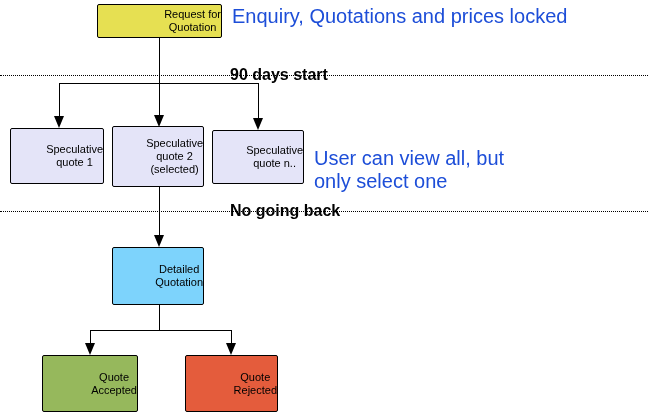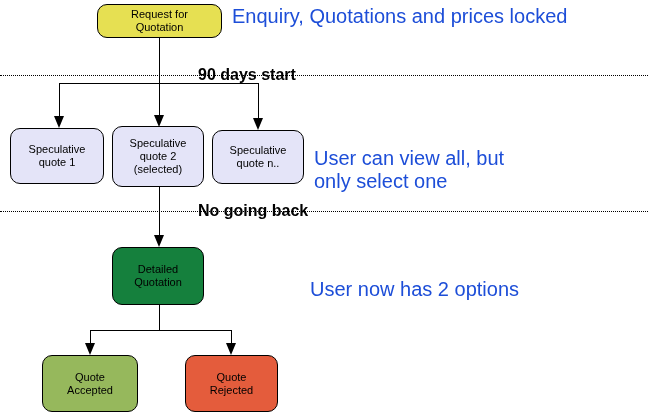--- a/index.html
+++ b/index.html
@@ -3,50 +3,51 @@
 <meta charset="utf-8">
 <style>
   html,body { margin:0; padding:0; background:#fff; }
   .canvas {
     position:relative; width:648px; height:416px; background:#fff;
     font-family:"Liberation Sans", sans-serif; overflow:hidden;
   }
   
   .node {
     position:absolute; box-sizing:border-box;
-    border:1.5px solid #000; border-radius:10px;
-    display:flex; align-items:center; justify-content:center;
+    border:1.5px solid #000; border-radius:2px;
+    display:flex; align-items:center; justify-content:flex-end;
     text-align:center;
   }
   .node-label {
     font-size:11px; line-height:13px; color:#000; white-space:pre-line;
   }
   .node-request   { left:97px;  top:4px;   width:125px; height:34px; background:#E6E052; }
   .node-spec1     { left:10px;  top:128px; width:94px;  height:56px; background:#E4E4F8; }
   .node-spec2     { left:112px; top:126px; width:92px;  height:61px; background:#E4E4F8; }
   .node-specn     { left:212px; top:130px; width:92px;  height:54px; background:#E4E4F8; }
-  .node-detailed  { left:112px; top:247px; width:92px;  height:58px; background:#15803d; }
+  .node-detailed  { left:112px; top:247px; width:92px;  height:58px; background:#7dd3fc; }
   .node-accepted  { left:42px;  top:355px; width:96px;  height:57px; background:#96B85C; }
   .node-rejected  { left:185px; top:355px; width:93px;  height:57px; background:#E45C3C; }
   
   .vline { position:absolute; width:1px; background:#000; }
   .hline { position:absolute; height:1px; background:#000; }
   .arrowhead {
     position:absolute; width:0; height:0;
     border-left:5px solid transparent; border-right:5px solid transparent;
     border-top:12px solid #000;
   }
   
   .dotted {
     position:absolute; left:0; width:648px; height:0;
     border-top:1px dotted #000;
   }
   .phase-label {
     position:absolute; font-size:16px; font-weight:bold; color:#000;
     white-space:nowrap;
+    margin-left:32px;
   }
   
   .annotation {
     position:absolute; font-size:20px; color:#1d4ed8;
     line-height:23px; white-space:pre-line;
   }
 </style>
 </head>
 <body>
 
@@ -108,15 +109,14 @@
   </div>
 
   <div class="node node-rejected">
     <span class="node-label">Quote
 Rejected</span>
   </div>
 
   <div class="annotation" style="left:232px; top:5px;">Enquiry, Quotations and prices locked</div>
   <div class="annotation" style="left:314px; top:131px;margin-top:16px;">User can view all, but
 only select one</div>
-  <div class="annotation" style="left:310px; top:278px;">User now has 2 options</div>
 
 </div>
 
 </body></html>

